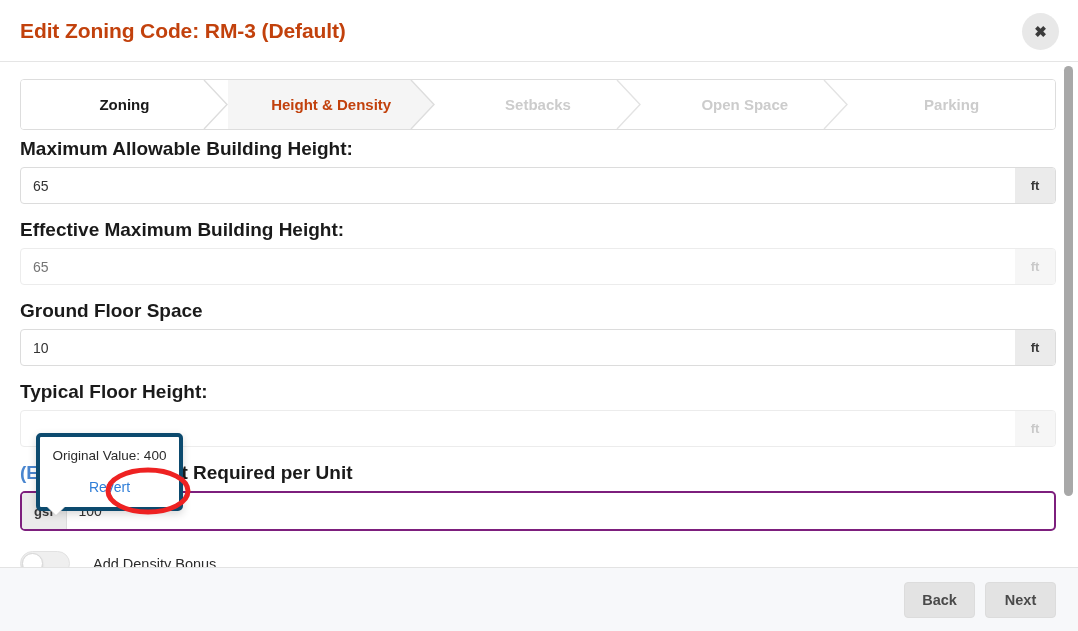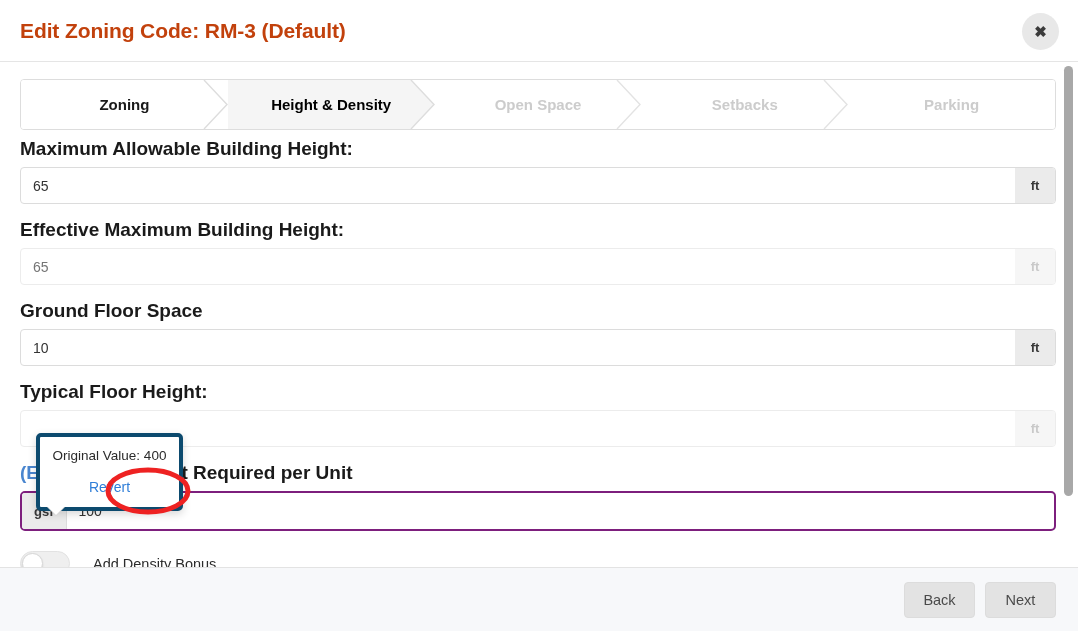--- a/index.html
+++ b/index.html
@@ -78,21 +78,21 @@
     align-items: center;
     justify-content: center;
     font-size: 15px;
     font-weight: bold;
     color: #cccccc;
     background: #ffffff;
     cursor: pointer;
     user-select: none;
   }
   .tab.done { color: #1a1a1a; }
-  .tab.active { color: #000000; background: #f5f5f5; text-align: center; }
+  .tab.active { color: #c2410c; background: #f5f5f5; text-align: center; }
   
   .tab .chev {
     position: absolute;
     right: -1px; top: 0;
     width: 26px; height: 100%;
     pointer-events: none;
     z-index: 2;
   }
   .tab:last-child .chev { display: none; }
   .tab .chev svg { display: block; }
@@ -261,20 +261,21 @@
     min-width: 71px;
     margin-left: 10px;
     border: 1px solid #dcdcdc;
     border-radius: 4px;
     background: #e3e3e3;
     color: #4a4a4a;
     font-size: 14.5px;
     font-family: "Liberation Sans", sans-serif;
     cursor: pointer;
     padding: 0 16px;
+    font-weight: bold;
   }
 </style>
 </head>
 <body>
 
 <div class="modal">
 
   <div class="modal-header">
     <div class="modal-title">Edit Zoning Code: RM-3 (Default)</div>
     <button class="close-btn">✖</button>
@@ -295,36 +296,36 @@
         <div class="tab active">
           <span>Height &amp; Density</span>
           <span class="chev">
             <svg width="26" height="49" viewBox="0 0 26 49">
               <path d="M1 0 L24 24.5 L1 49 L26 49 L26 0 Z" fill="#ffffff" stroke="none"></path>
               <path d="M1 0 L24 24.5 L1 49" fill="none" stroke="#dddddd" stroke-width="1.4"></path>
             </svg>
           </span>
         </div>
         <div class="tab">
+          <span>Setbacks</span>
+          <span class="chev">
+            <svg width="26" height="49" viewBox="0 0 26 49">
+              <path d="M1 0 L24 24.5 L1 49" fill="none" stroke="#e3e3e3" stroke-width="1.4"></path>
+            </svg>
+          </span>
+        </div>
+        <div class="tab">
           <span>Open Space</span>
           <span class="chev">
             <svg width="26" height="49" viewBox="0 0 26 49">
               <path d="M1 0 L24 24.5 L1 49" fill="none" stroke="#e3e3e3" stroke-width="1.4"></path>
             </svg>
           </span>
         </div>
         <div class="tab">
-          <span>Setbacks</span>
-          <span class="chev">
-            <svg width="26" height="49" viewBox="0 0 26 49">
-              <path d="M1 0 L24 24.5 L1 49" fill="none" stroke="#e3e3e3" stroke-width="1.4"></path>
-            </svg>
-          </span>
-        </div>
-        <div class="tab">
           <span>Parking</span>
 
         </div>
       </div>
 
       <div class="field">
         <label class="field-label">Maximum Allowable Building Height:</label>
         <div class="input-group">
           <input class="input-ctl" type="text" value="65" style="">
           <span class="addon">ft</span>

